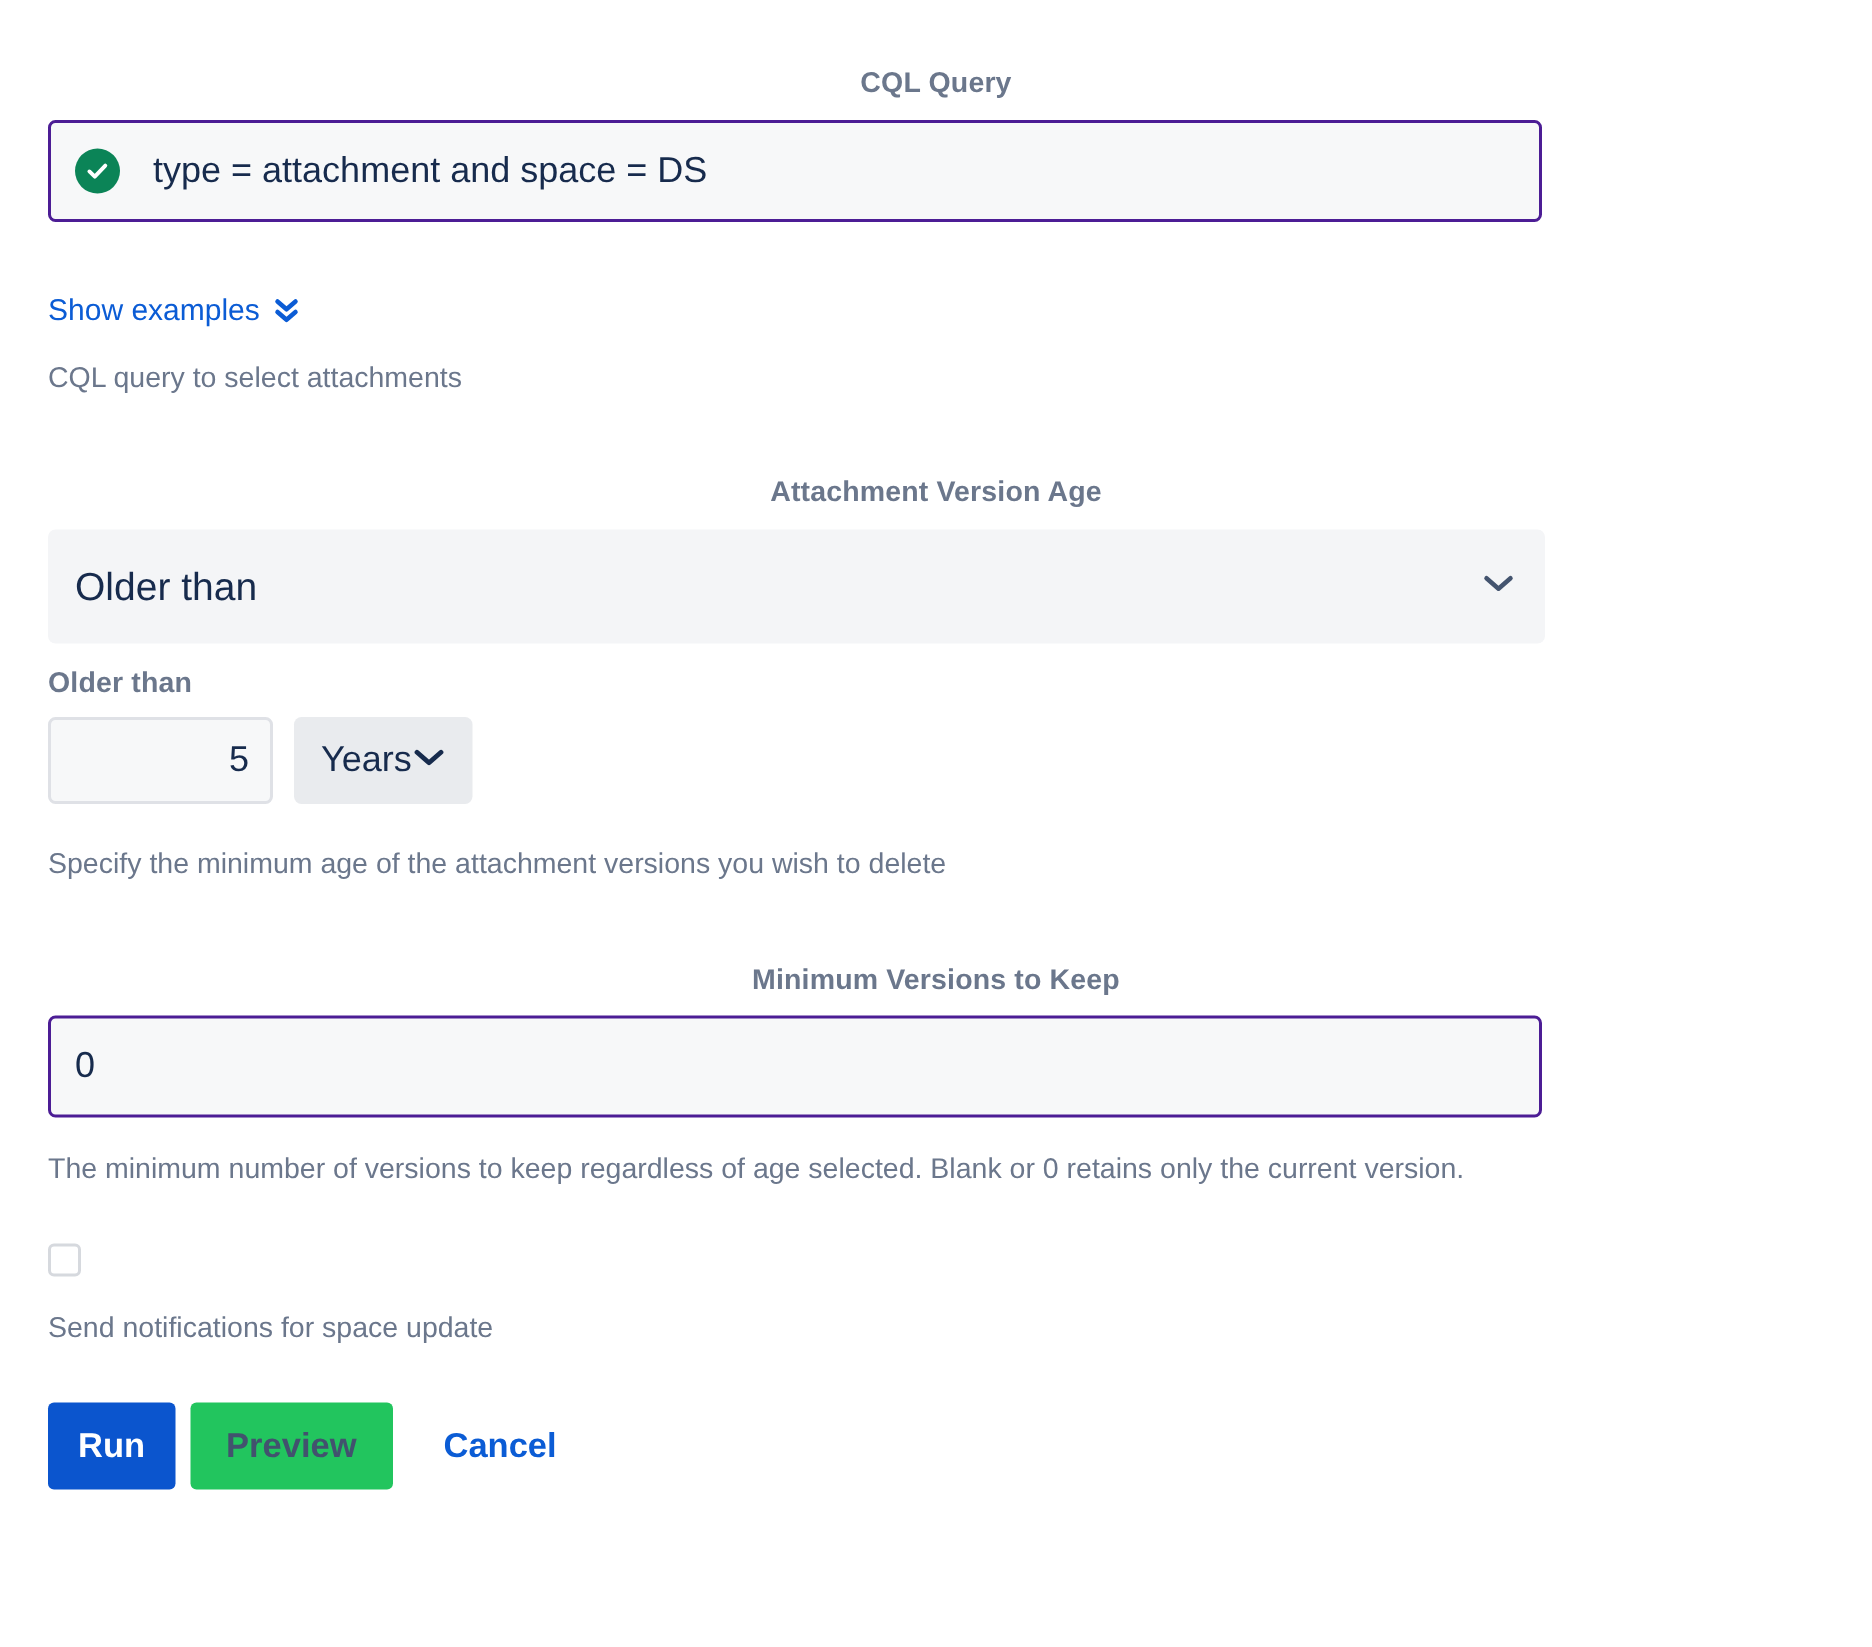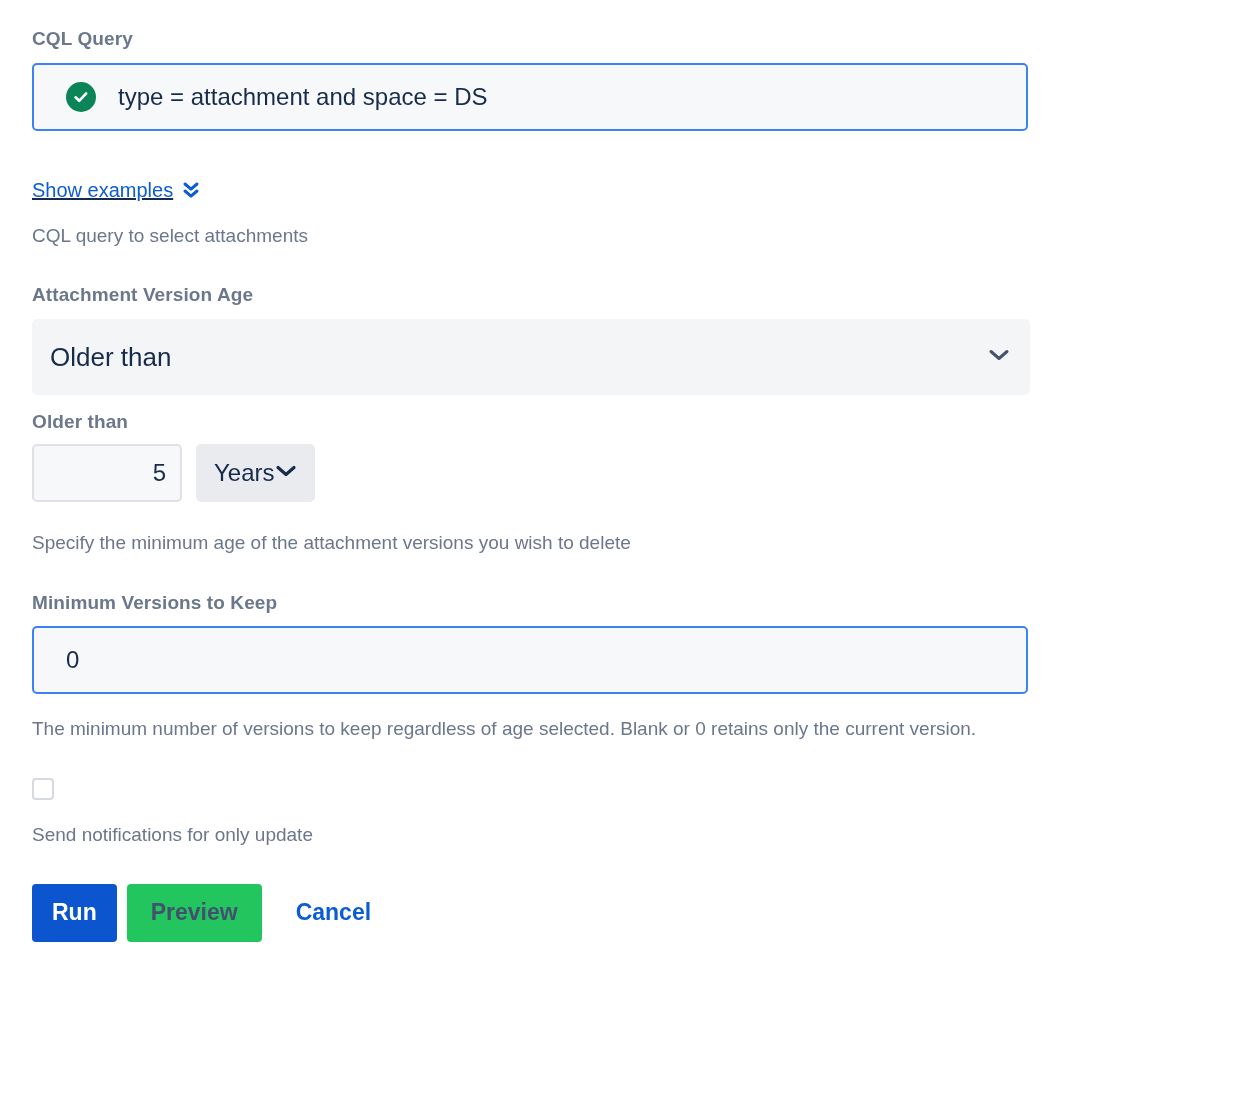--- a/index.html
+++ b/index.html
@@ -18,22 +18,23 @@
   .form {
     padding: 28px 32px 0 32px;
   }
 
   
   .field-label {
     font-size: 19px;
     font-weight: bold;
     color: #6B778C;
     letter-spacing: 0.1px;
-    margin: 0 0 12px 0;
+    margin: 17px 0 12px 0;
     line-height: 1.2;
+    text-align: center;
   }
   .section-label {
     font-size: 19px;
     font-weight: bold;
     color: #6B778C;
     letter-spacing: 0.1px;
     margin: 0 0 10px 0;
     line-height: 1.2;
   }
 
@@ -43,25 +44,25 @@
     color: #6B778C;
     line-height: 1.35;
     margin: 0;
   }
 
   
   .text-input {
     width: 996px;
     height: 68px;
     background: #F7F8F9;
-    border: 2px solid #3b82f6;
-    border-radius: 5px;
-    display: flex;
-    align-items: center;
-    padding: 0 32px;
+    border: 2px solid #4c1d95;
+    border-radius: 5px;
+    display: flex;
+    align-items: center;
+    padding: 0 16px;
     font-size: 24px;
     color: #172B4D;
   }
   .text-input .value {
     font-size: 24px;
     color: #172B4D;
     line-height: 1;
   }
 
   
@@ -76,21 +77,20 @@
     flex: 0 0 auto;
     margin-right: 22px;
   }
   .check-icon svg { display: block; }
 
   
   .link-row {
     display: flex;
     align-items: center;
     margin: 0;
-    text-decoration: underline;
   }
   .inline-link {
     font-size: 20px;
     color: #0B5CD5;
     text-decoration: none;
     line-height: 1.1;
   }
   .dbl-chevron {
     margin-left: 9px;
     display: inline-flex;
@@ -276,21 +276,21 @@
 
   <div class="gap-22"></div>
 
   <div class="help-text">The minimum number of versions to keep regardless of age selected. Blank or 0 retains only the current version.</div>
 
   <div class="gap-36"></div>
 
   <div>
     <div class="checkbox"></div>
     <div class="gap-22"></div>
-    <div class="help-text">Send notifications for only update</div>
+    <div class="help-text">Send notifications for space update</div>
   </div>
 
   <div class="gap-36"></div>
 
   <div class="button-row">
     <button class="btn btn-primary">Run</button>
     <button class="btn btn-subtle">Preview</button>
     <button class="btn btn-link">Cancel</button>
   </div>
 

